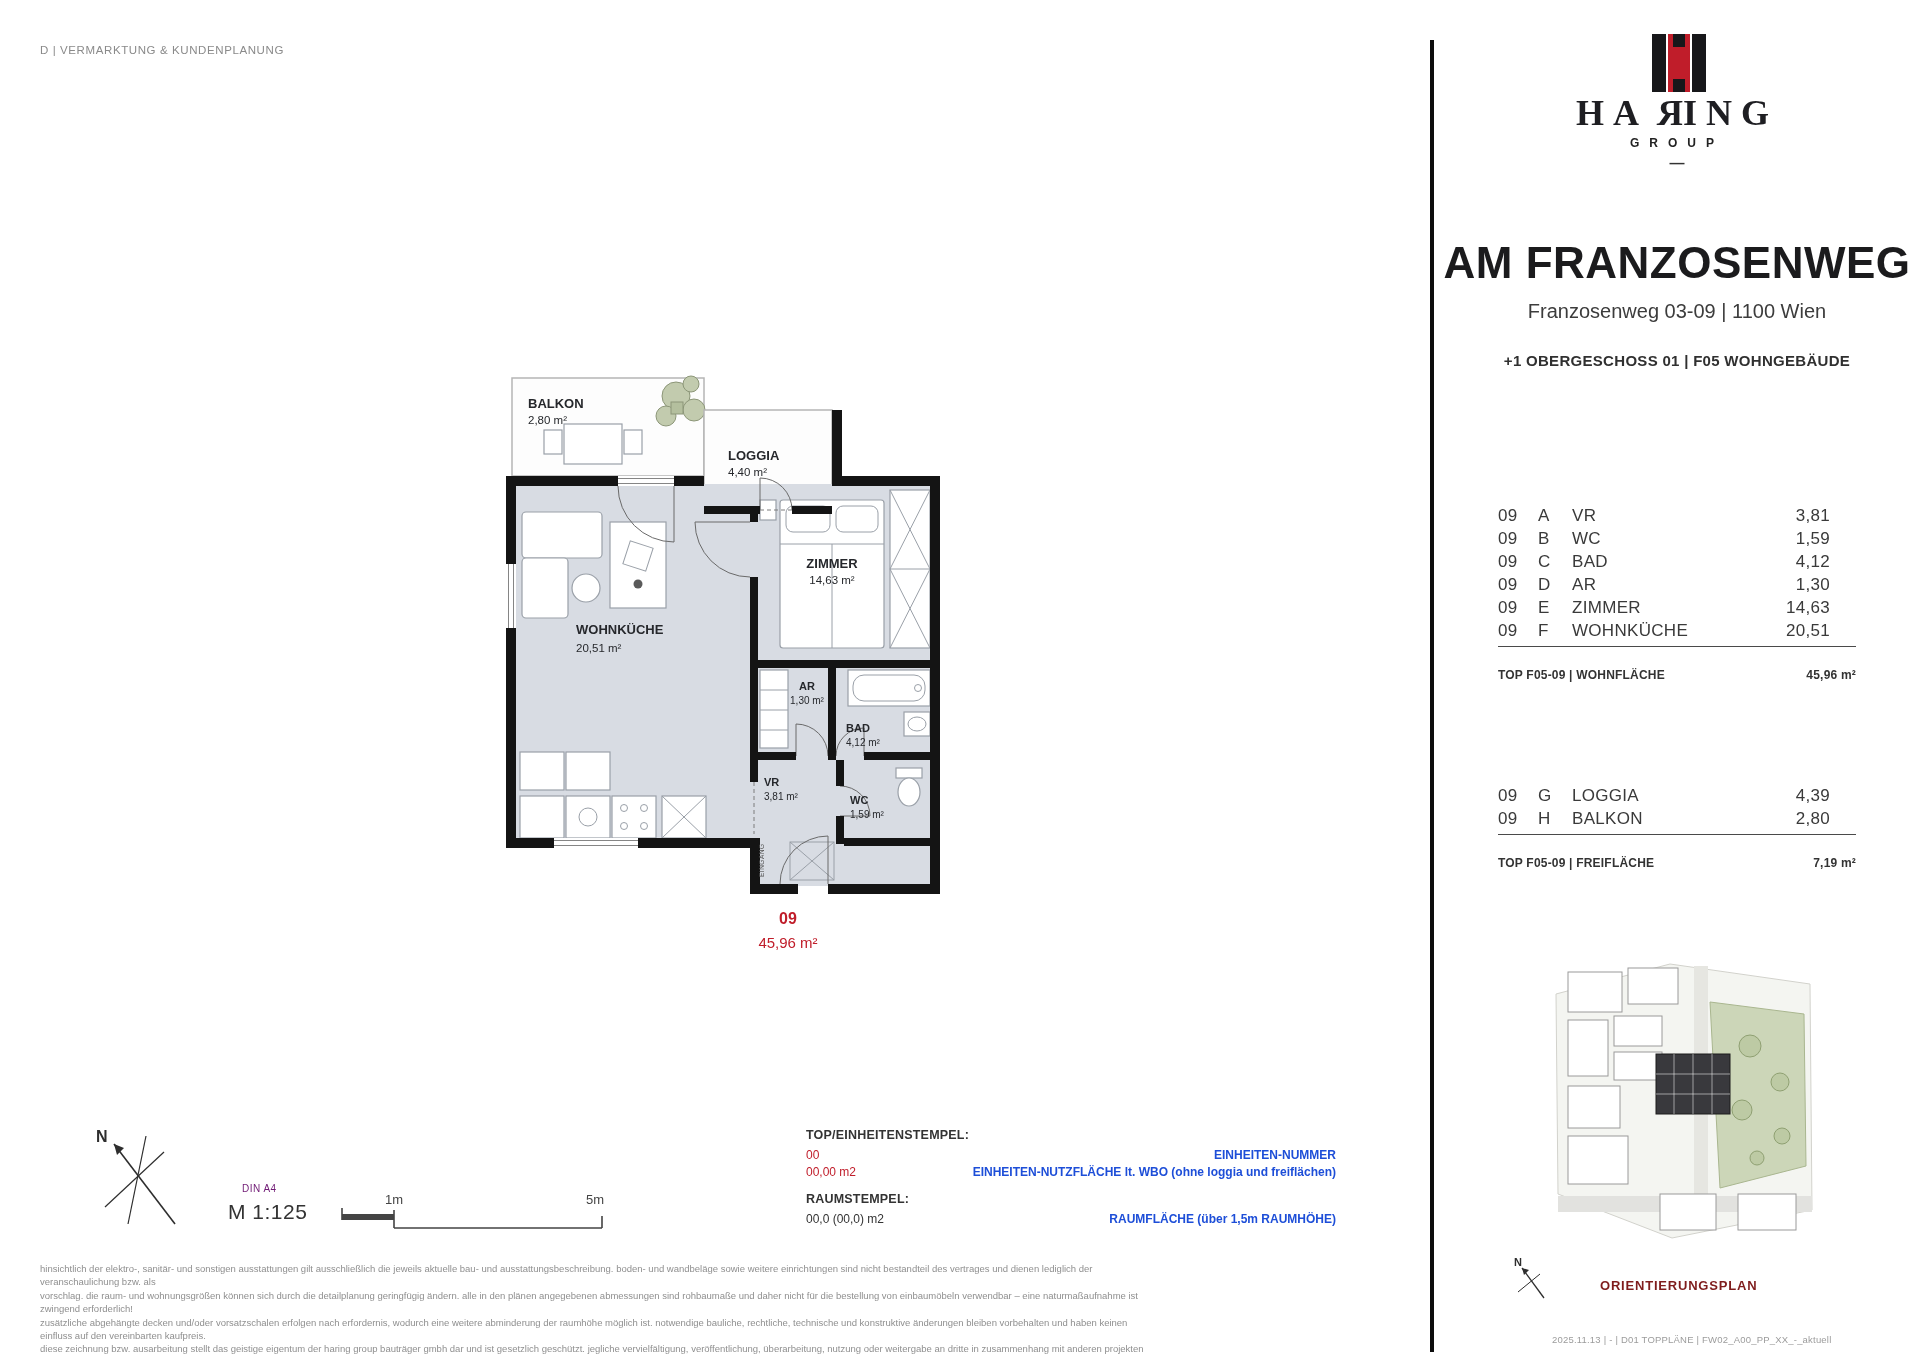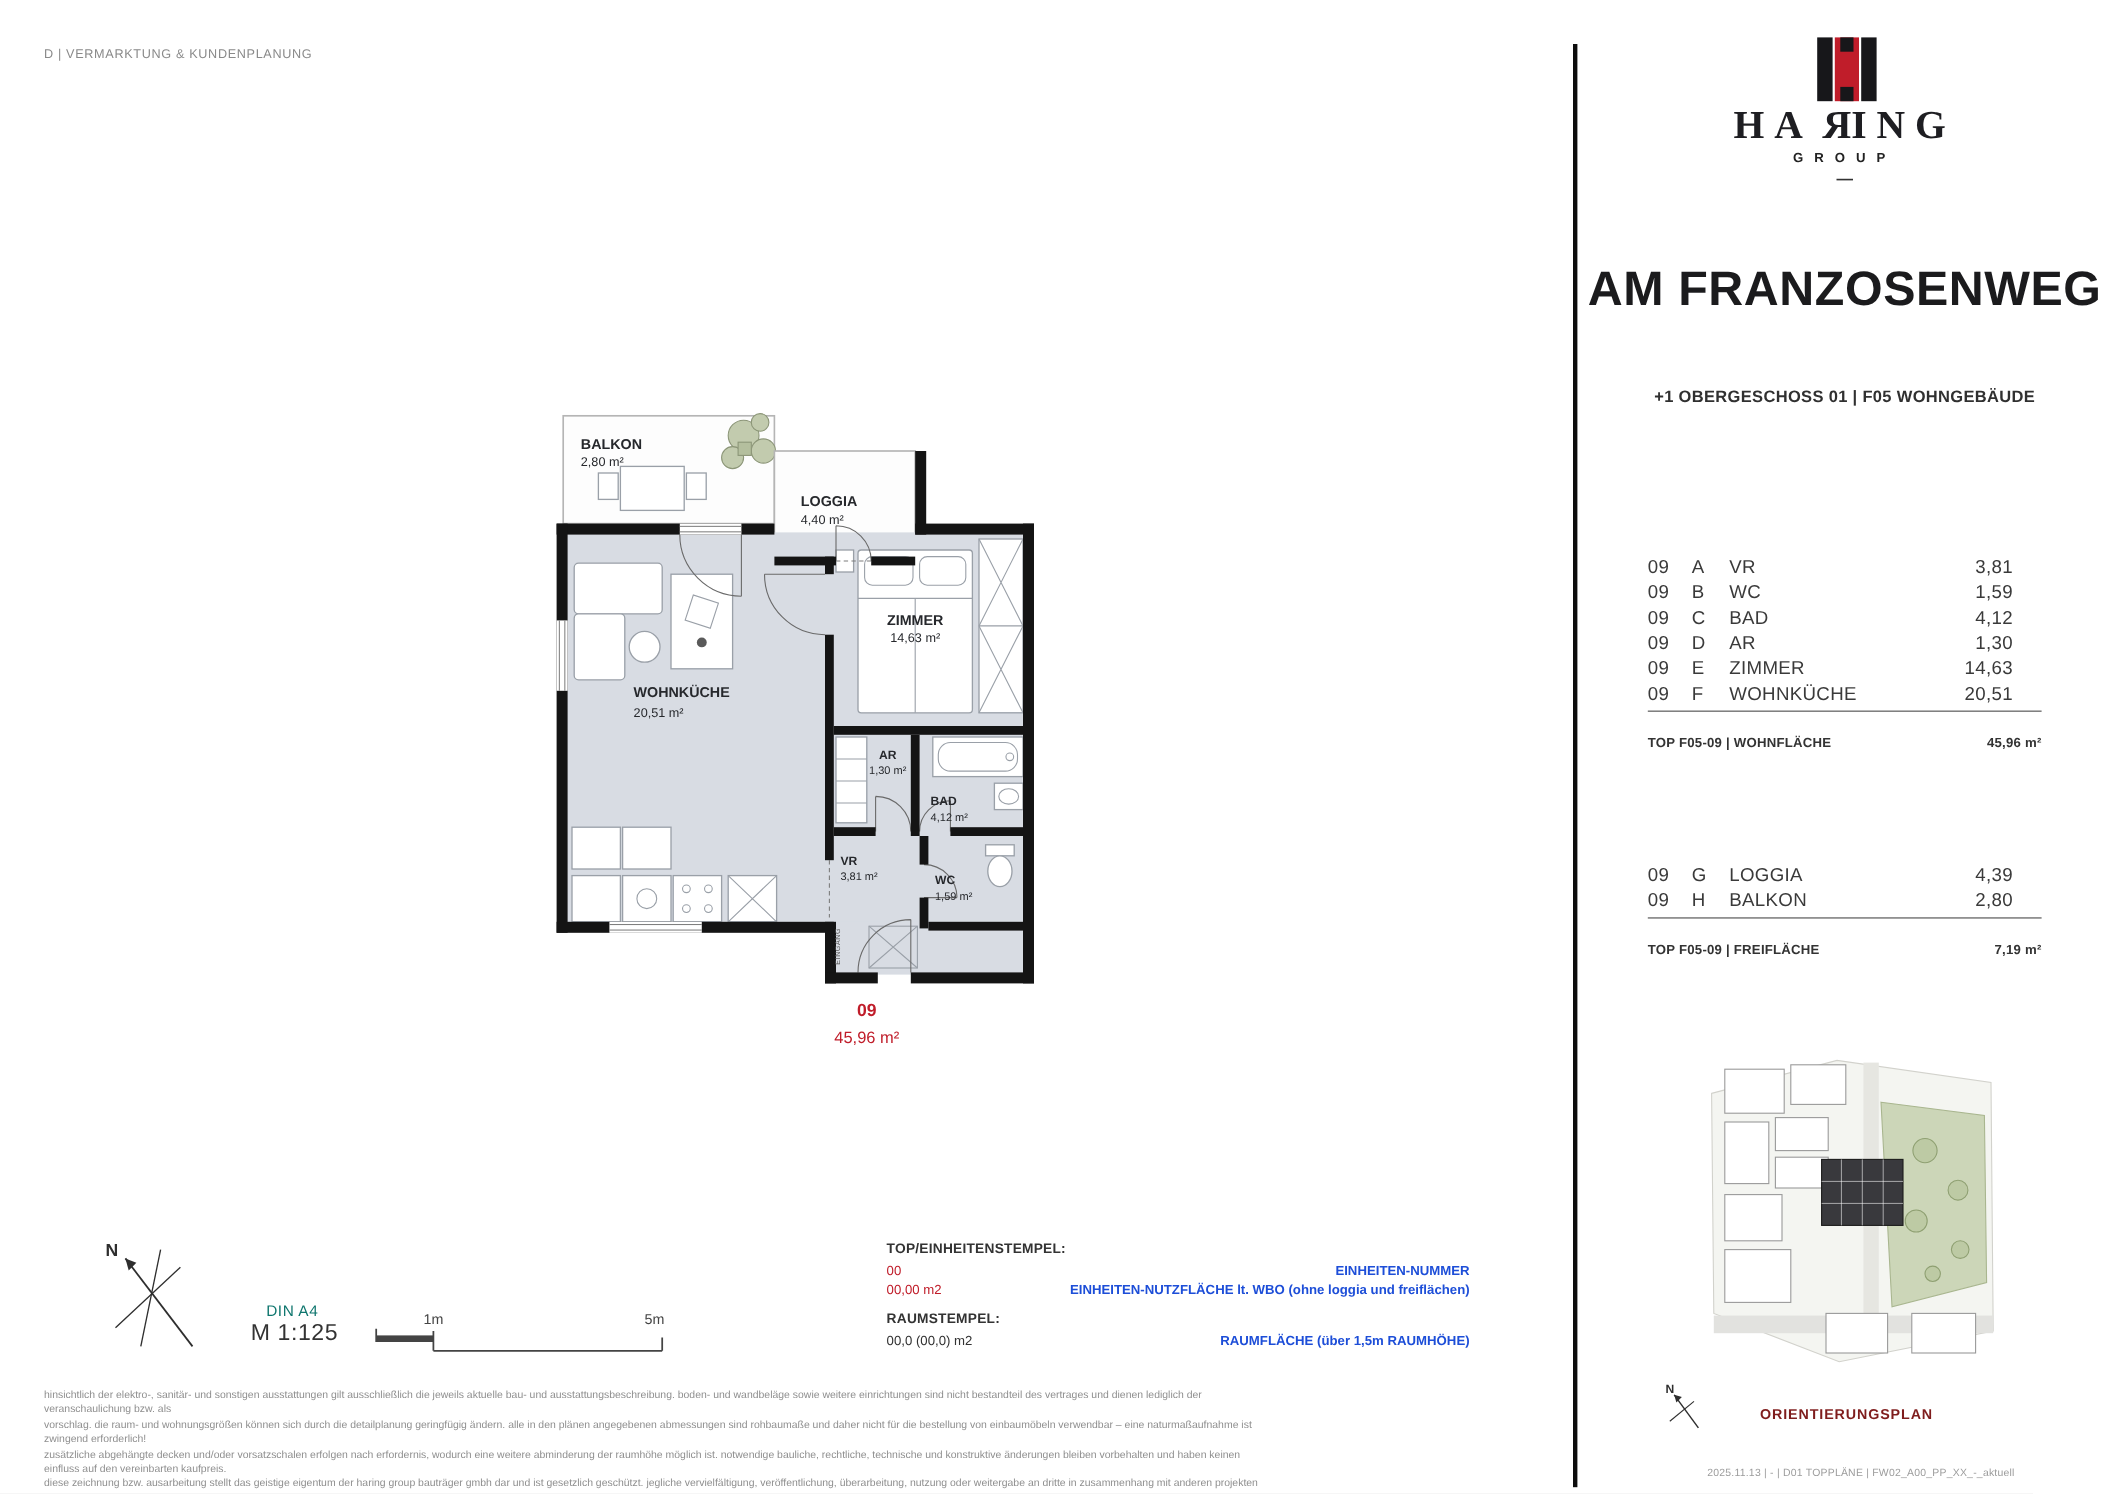--- a/index.html
+++ b/index.html
@@ -49,21 +49,21 @@
   .area-row .val { text-align:right; padding-right:26px; }
   .area-rule { border-top:1.6px solid #4a4a4a; margin-top:4px; }
   .area-total { display:flex; justify-content:space-between; margin-top:21px;
     font-size:12px; font-weight:700; color:#333; letter-spacing:.2px; }
 
   
   .plan-svg { left:498px; top:372px; }
 
   
   .compass-svg { left:90px; top:1122px; }
-  .din { left:242px; top:1183px; font-size:14px; color:#0f766e; letter-spacing:.5px; }
+  .din { left:242px; top:1183px; font-size:10px; color:#701a75; letter-spacing:.5px; }
   .scale-label { left:228px; top:1200px; font-size:21px; color:#333; letter-spacing:.5px; }
   .scalebar-svg { left:330px; top:1188px; }
 
   
   .legend { left:806px; top:1128px; width:530px; font-size:12px; color:#333; }
   .legend .ltitle { font-weight:700; font-size:12.5px; letter-spacing:.2px; margin-bottom:6px; }
   .legend .lrow { display:grid; grid-template-columns:118px 1fr; margin-bottom:3px; }
   .legend .red { color:#c01d2a; }
   .legend .ldesc { font-weight:600; color:#1d4ed8;text-align:right; }
   .legend .gap { height:10px; }
@@ -297,20 +297,21 @@
         <div class="mid"></div>
         <div class="bar r"></div>
       <div class="notch t"></div>
         <div class="notch b"></div>
     </div>
     <div class="wordmark"><span>HA</span><span class="flip">R</span><span>ING</span></div>
     <div class="groupmark">GROUP</div>
     <div class="logo-dash">—</div>
 
     <div class="proj-title">AM FRANZOSENWEG</div>
+    <div class="proj-addr">Franzosenweg 03-09 | 1100 Wien</div>
     <div class="proj-floor">+1 OBERGESCHOSS 01 | F05 WOHNGEBÄUDE</div>
 
     <div class="area-table t1">
       <div class="area-row">
         <span>09</span>
           <span>A</span>
           <span>VR</span>
           <span class="val">3,81</span>
       </div>
       <div class="area-row">

